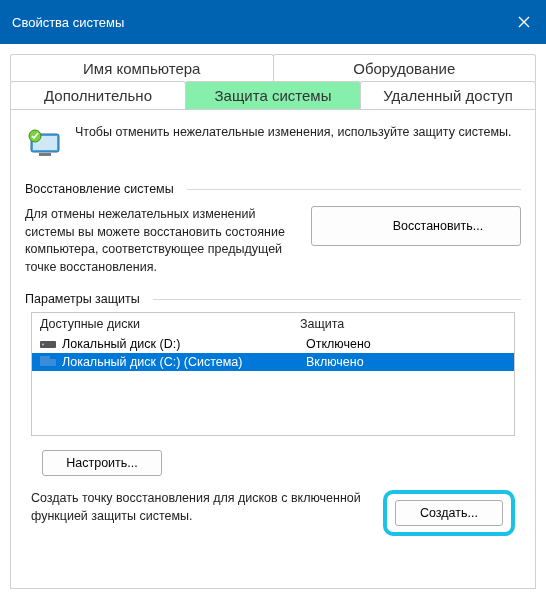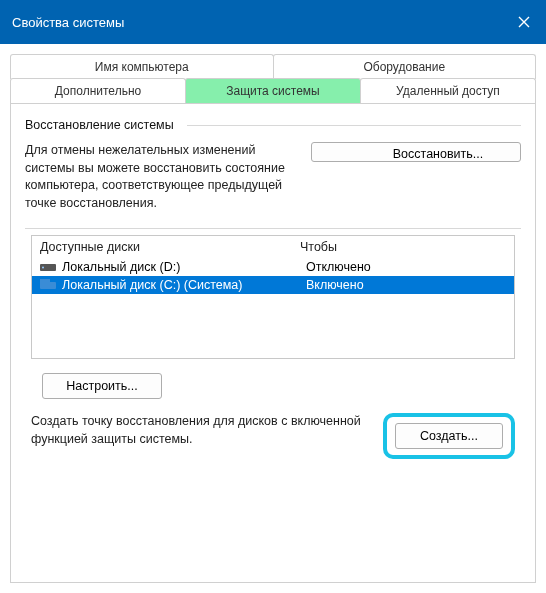--- a/index.html
+++ b/index.html
@@ -2,37 +2,37 @@
 <html><head>
 <meta charset="utf-8">
 <style>
 * { box-sizing: border-box; margin: 0; padding: 0; }
 body { font-family: "Segoe UI", Tahoma, sans-serif; font-size: 12px; background: #fff; width: 546px; height: 593px; overflow: hidden; }
 .titlebar { background: #0063b1; color: #fff; height: 44px; display: flex; align-items: center; padding: 12px 12px; font-size: 13px; justify-content: space-between; }
 .titlebar .close { width: 20px; height: 20px; display: flex; align-items: center; justify-content: center; font-size: 15px; }
 .dialog { padding: 10px 10px 10px 10px; }
 .tabs { position: relative; }
 .tab-row { display: flex; }
-.tab { border: 1px solid #d0d0d0; border-bottom: none; padding: 5px 0; background: #fff; font-size: 12px; color: #333; cursor: default; text-align: center; position: relative; }
+.tab { border: 1px solid #d0d0d0; border-bottom: none; padding: 5px 0; background: #fff; font-size: 15px; color: #333; cursor: default; text-align: center; position: relative; }
 .tab.row1 { flex: 1; border-top-left-radius: 3px; border-top-right-radius: 3px; }
 .tab.row2 { flex: 1; border-top-left-radius: 3px; border-top-right-radius: 3px; margin-top: -1px; }
 .tab.active { background: #86efac; z-index: 2; border-bottom: 1px solid #fff; margin-bottom: -1px; }
 .tab + .tab { margin-left: -1px; }
 .tab-row.second { position: relative; z-index: 1; }
 .tab-content { border: 1px solid #d0d0d0; padding: 14px 14px 14px 14px; position: relative; z-index: 1; min-height: 480px; }
 .intro { display: flex; gap: 10px; margin-bottom: 18px; }
 .intro-icon { width: 40px; height: 40px; flex-shrink: 0; }
 .intro-text { font-size: 12.5px; line-height: 1.35; color: #222; }
 .section-label { font-size: 12.5px; color: #111; margin-bottom: 6px; display: flex; align-items: center; gap: 13px; }
 .section-label .line { flex: 1; height: 1px; background: #d8d8d8; }
 .restore-box { border: 0; padding: 4px 0 16px 0; display: flex; gap: 12px; }
 .restore-text { font-size: 12.5px; line-height: 1.4; color: #222; flex: 1; }
 .btn { background: #fdfdfd; border: 1px solid #adadad; border-radius: 3px; padding: 4px 0; font-size: 12.5px; font-family: inherit; text-align: center; cursor: default; min-width: 88px; }
 .btn:disabled { color: #9a9a9a; border-color: #d6d6d6; }
-.btn.wide { width: 210px; height: 20px; padding-left: 44px; }
+.btn.wide { width: 210px; height: 40px; padding-left: 44px; }
 .params-box { border: 1px solid #c8c8c8; margin: 6px 6px 0 6px; height: 124px; font-size: 12.5px; overflow: hidden; }
 .params-head { display: flex; padding: 4px 8px; color: #222; }
 .params-col1 { width: 260px; }
 .params-row { display: flex; padding: 2px 8px; align-items: center; }
 .params-row.sel { background: #0078d7; color: #fff; }
 .drive-icon { width: 16px; height: 12px; margin-right: 6px; display: inline-block; }
 .config-row { display: flex; gap: 12px; margin-top: 14px; padding: 0 6px; align-items: flex-start; }
 .config-text { flex: 1; font-size: 12.5px; line-height: 1.4; color: #222; }
 .config-btn-wrap { width: 142px; display: flex; justify-content: center; align-items: flex-start; }
 .config-btn { width: 120px; height: 26px; }
@@ -59,38 +59,51 @@
       <div class="tab row1">Имя компьютера</div>
       <div class="tab row1">Оборудование</div>
     </div>
     <div class="tab-row second">
       <div class="tab row2">Дополнительно</div>
       <div class="tab row2 active">Защита системы</div>
       <div class="tab row2">Удаленный доступ</div>
     </div>
 
     <div class="tab-content">
+      <div class="intro">
+        <div class="intro-icon">
+          <svg viewBox="0 0 40 40">
+            <rect x="6" y="10" width="28" height="18" rx="2" fill="#4aa3df" stroke="#2b6ea3"></rect>
+            <rect x="8" y="12" width="24" height="14" fill="#cfe8f7"></rect>
+            <rect x="14" y="29" width="12" height="3" fill="#7a7a7a"></rect>
+            <circle cx="10" cy="12" r="6" fill="#7bd13f" stroke="#3e8a12"></circle>
+            <path d="M7 12 l2 2 l4 -5" stroke="#fff" stroke-width="1.6" fill="none"></path>
+          </svg>
+        </div>
+        <div class="intro-text">Чтобы отменить нежелательные изменения, используйте защиту системы.</div>
+      </div>
 
       <div class="section-label">
         <span>Восстановление системы</span>
         <span class="line"></span>
       </div>
       <div class="restore-box">
         <div class="restore-text">Для отмены нежелательных изменений системы вы можете восстановить состояние компьютера, соответствующее предыдущей точке восстановления.</div>
         <button class="btn wide">Восстановить...</button>
       </div>
 
       <div class="section-label">
+        <span>Параметры защиты</span>
         <span class="line"></span>
       </div>
 
       <div class="params-box">
         <div class="params-head">
           <div class="params-col1">Доступные диски</div>
-          <div>Чтобы</div>
+          <div>Защита</div>
         </div>
         <div class="params-row">
           <span class="drive-icon">
             <svg viewBox="0 0 16 12">
                 <rect x="0" y="3" width="16" height="7" rx="1" fill="#555"></rect>
                 <circle cx="3" cy="6.5" r="1" fill="#9cf"></circle>
               </svg>
           </span>
           <div class="params-col1" style="width:244px">Локальный диск (D:)</div>
           <div>Отключено</div>

